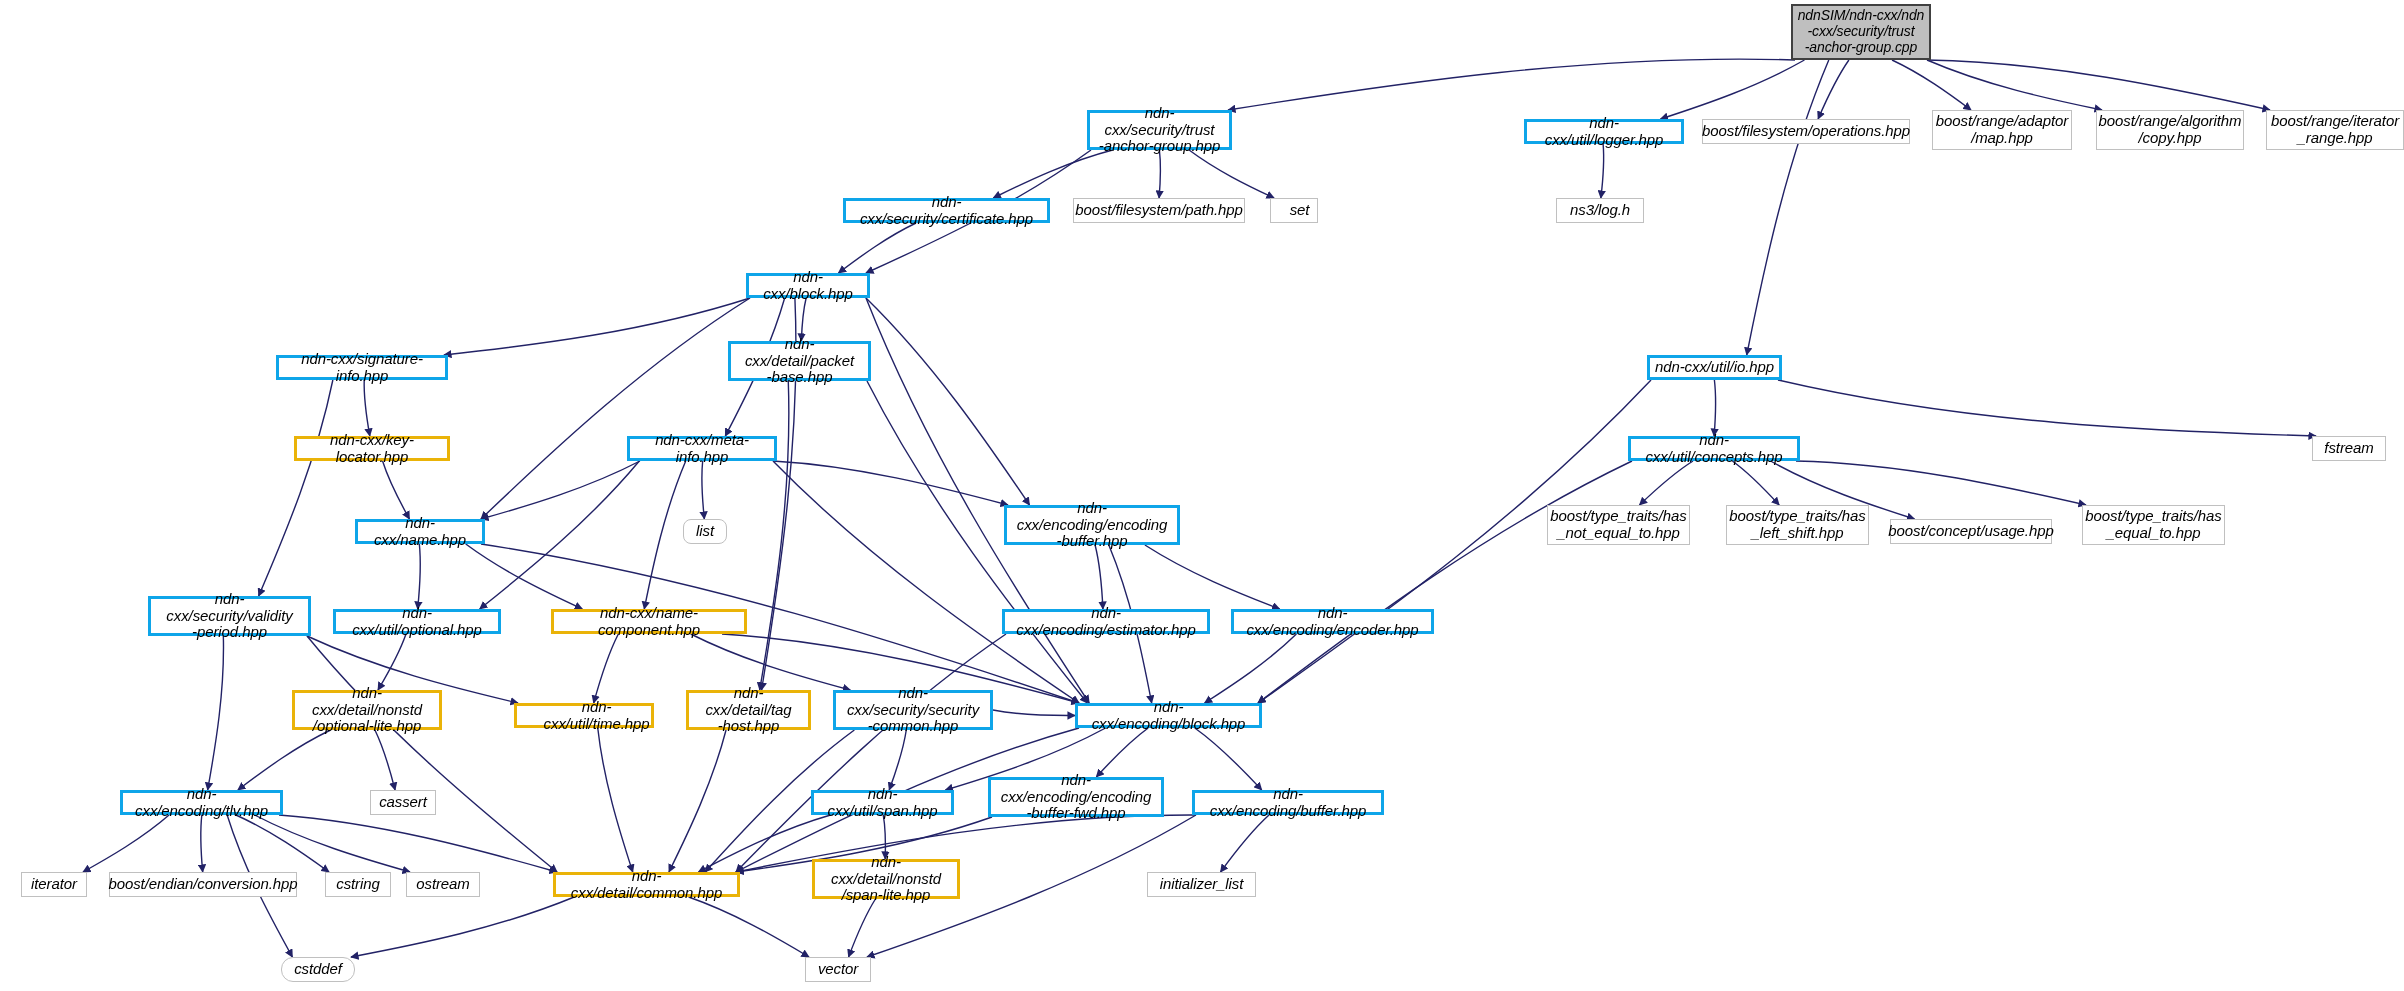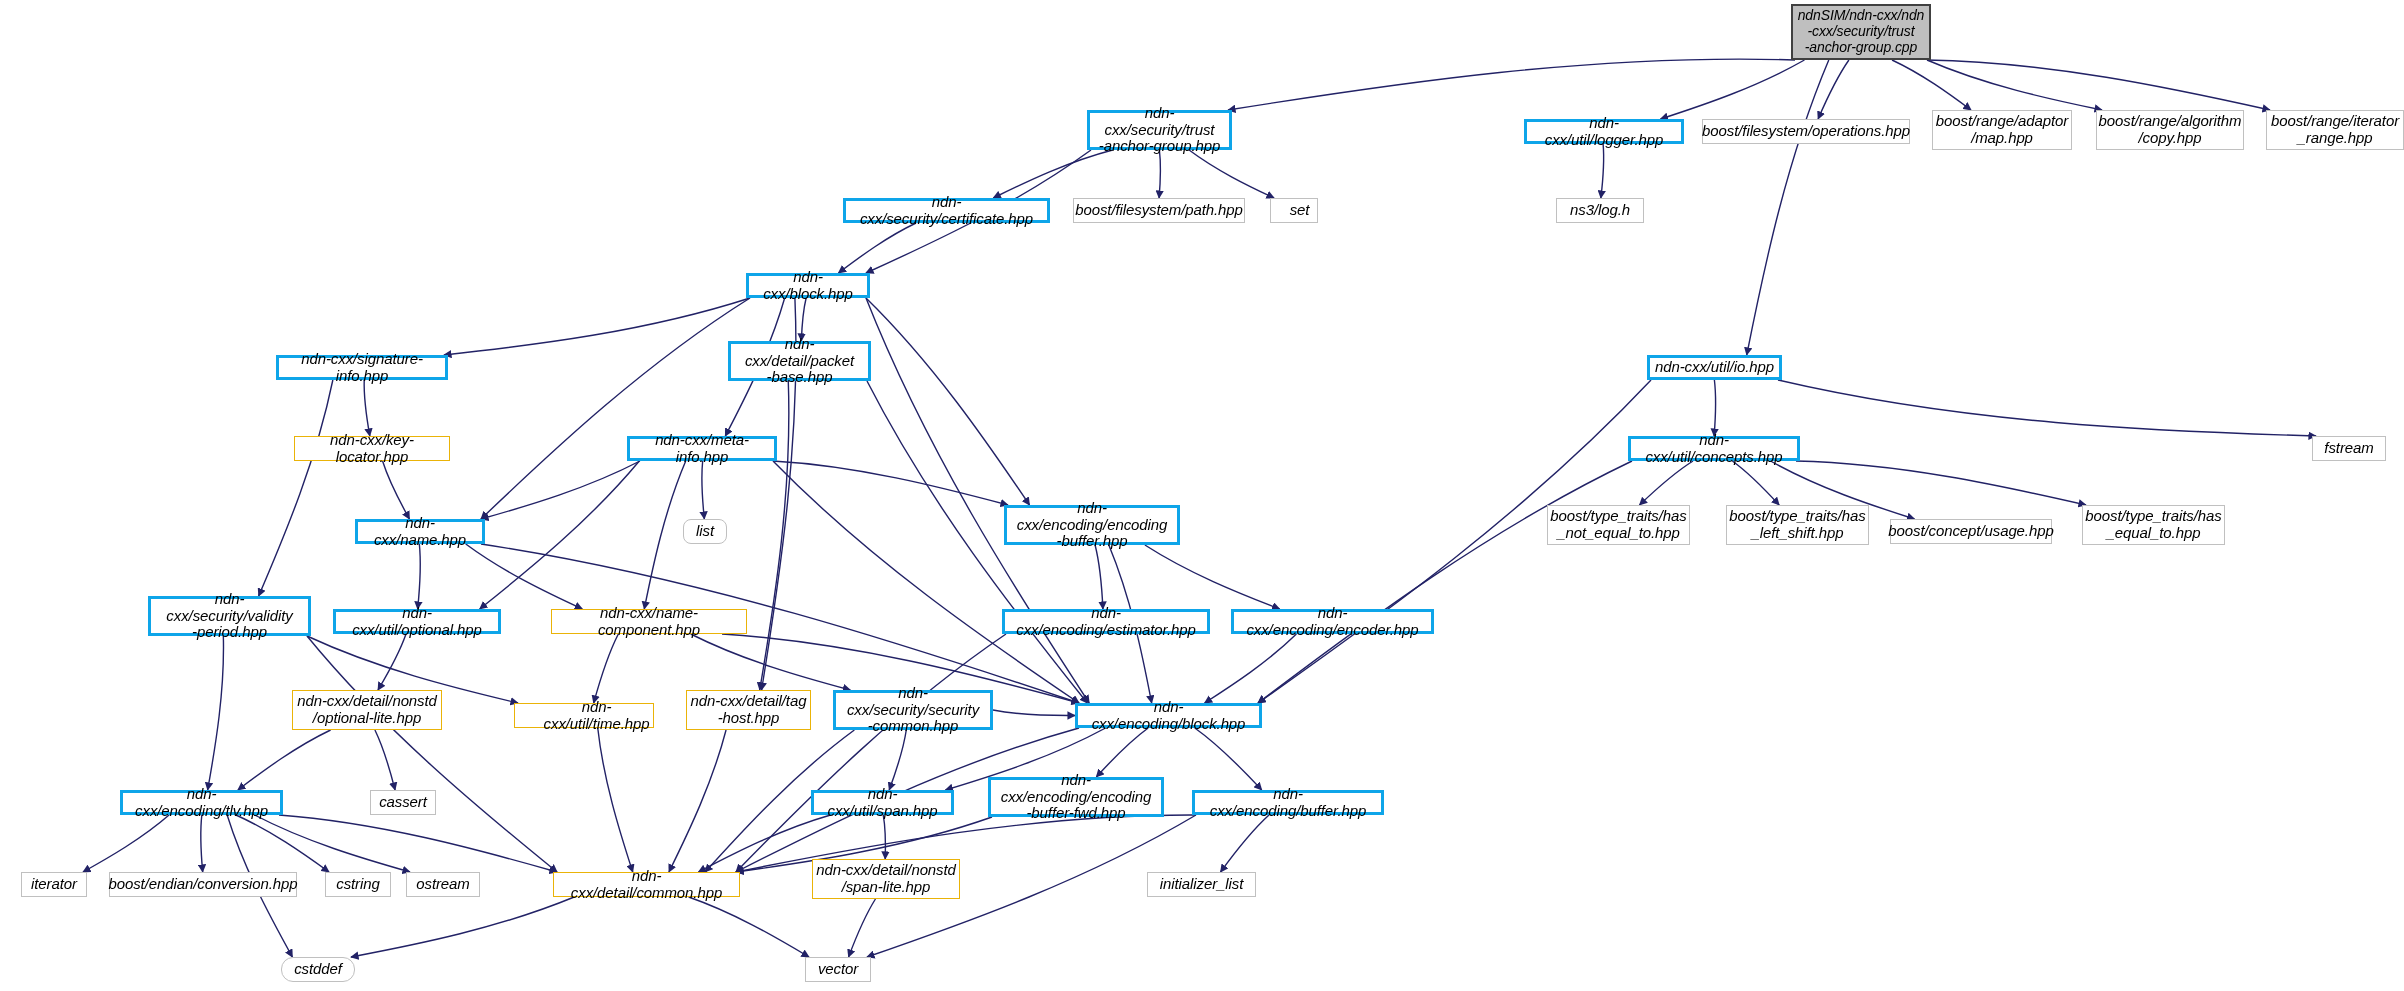--- a/index.html
+++ b/index.html
@@ -36,21 +36,21 @@
     color: #000000;
     font-size: 15px;
     line-height: 1.12;
     letter-spacing: -0.1px;
     white-space: pre-line;
     padding: 1px 3px;
     z-index: 5;
   }
   .n-sys   { border: 1px solid #c0c0c0; }
   .n-local { border: 3px solid #0ea5e9; }
-  .n-red   { border: 1px solid #eab308; }
+  .n-red   { border: 3px solid #eab308; }
   .n-root  { border: 2px solid #404040; background: #bfbfbf; }
 </style>
 </head>
 <body>
 
 <div id="canvas">
   <svg id="edges" viewBox="0 0 2404 991" xmlns="http://www.w3.org/2000/svg">
     <defs>
       <marker id="arrow" viewBox="0 0 10 10" refX="9" refY="5" markerWidth="6" markerHeight="6" orient="auto-start-reverse">
         <path d="M 0 0 L 10 5 L 0 10 z" fill="#222266"></path>

